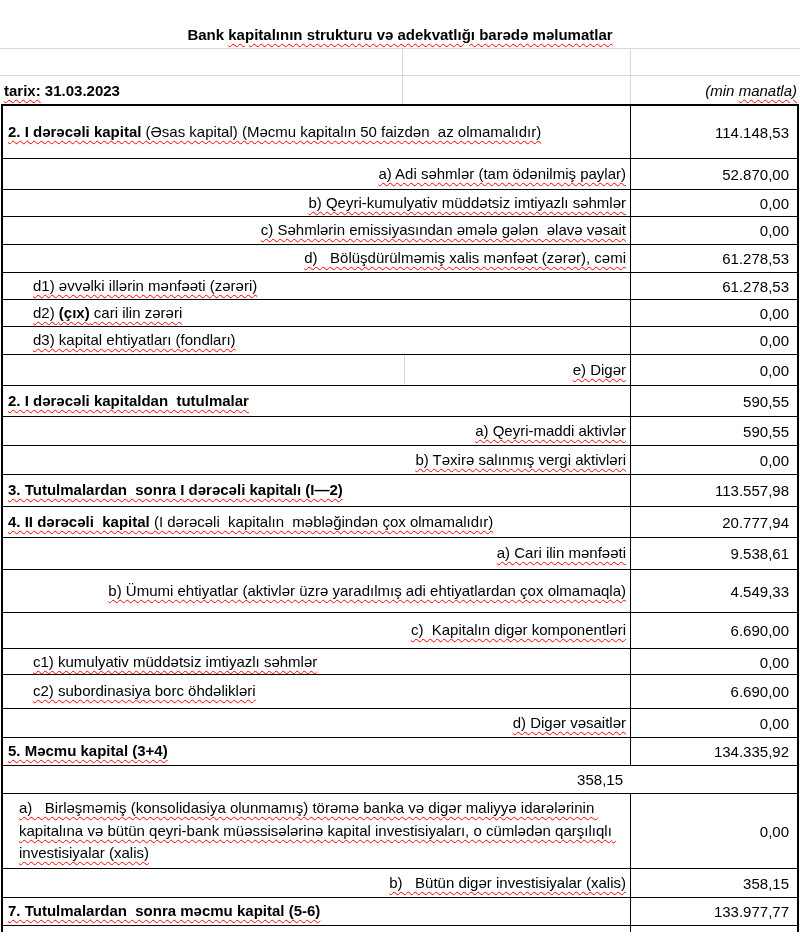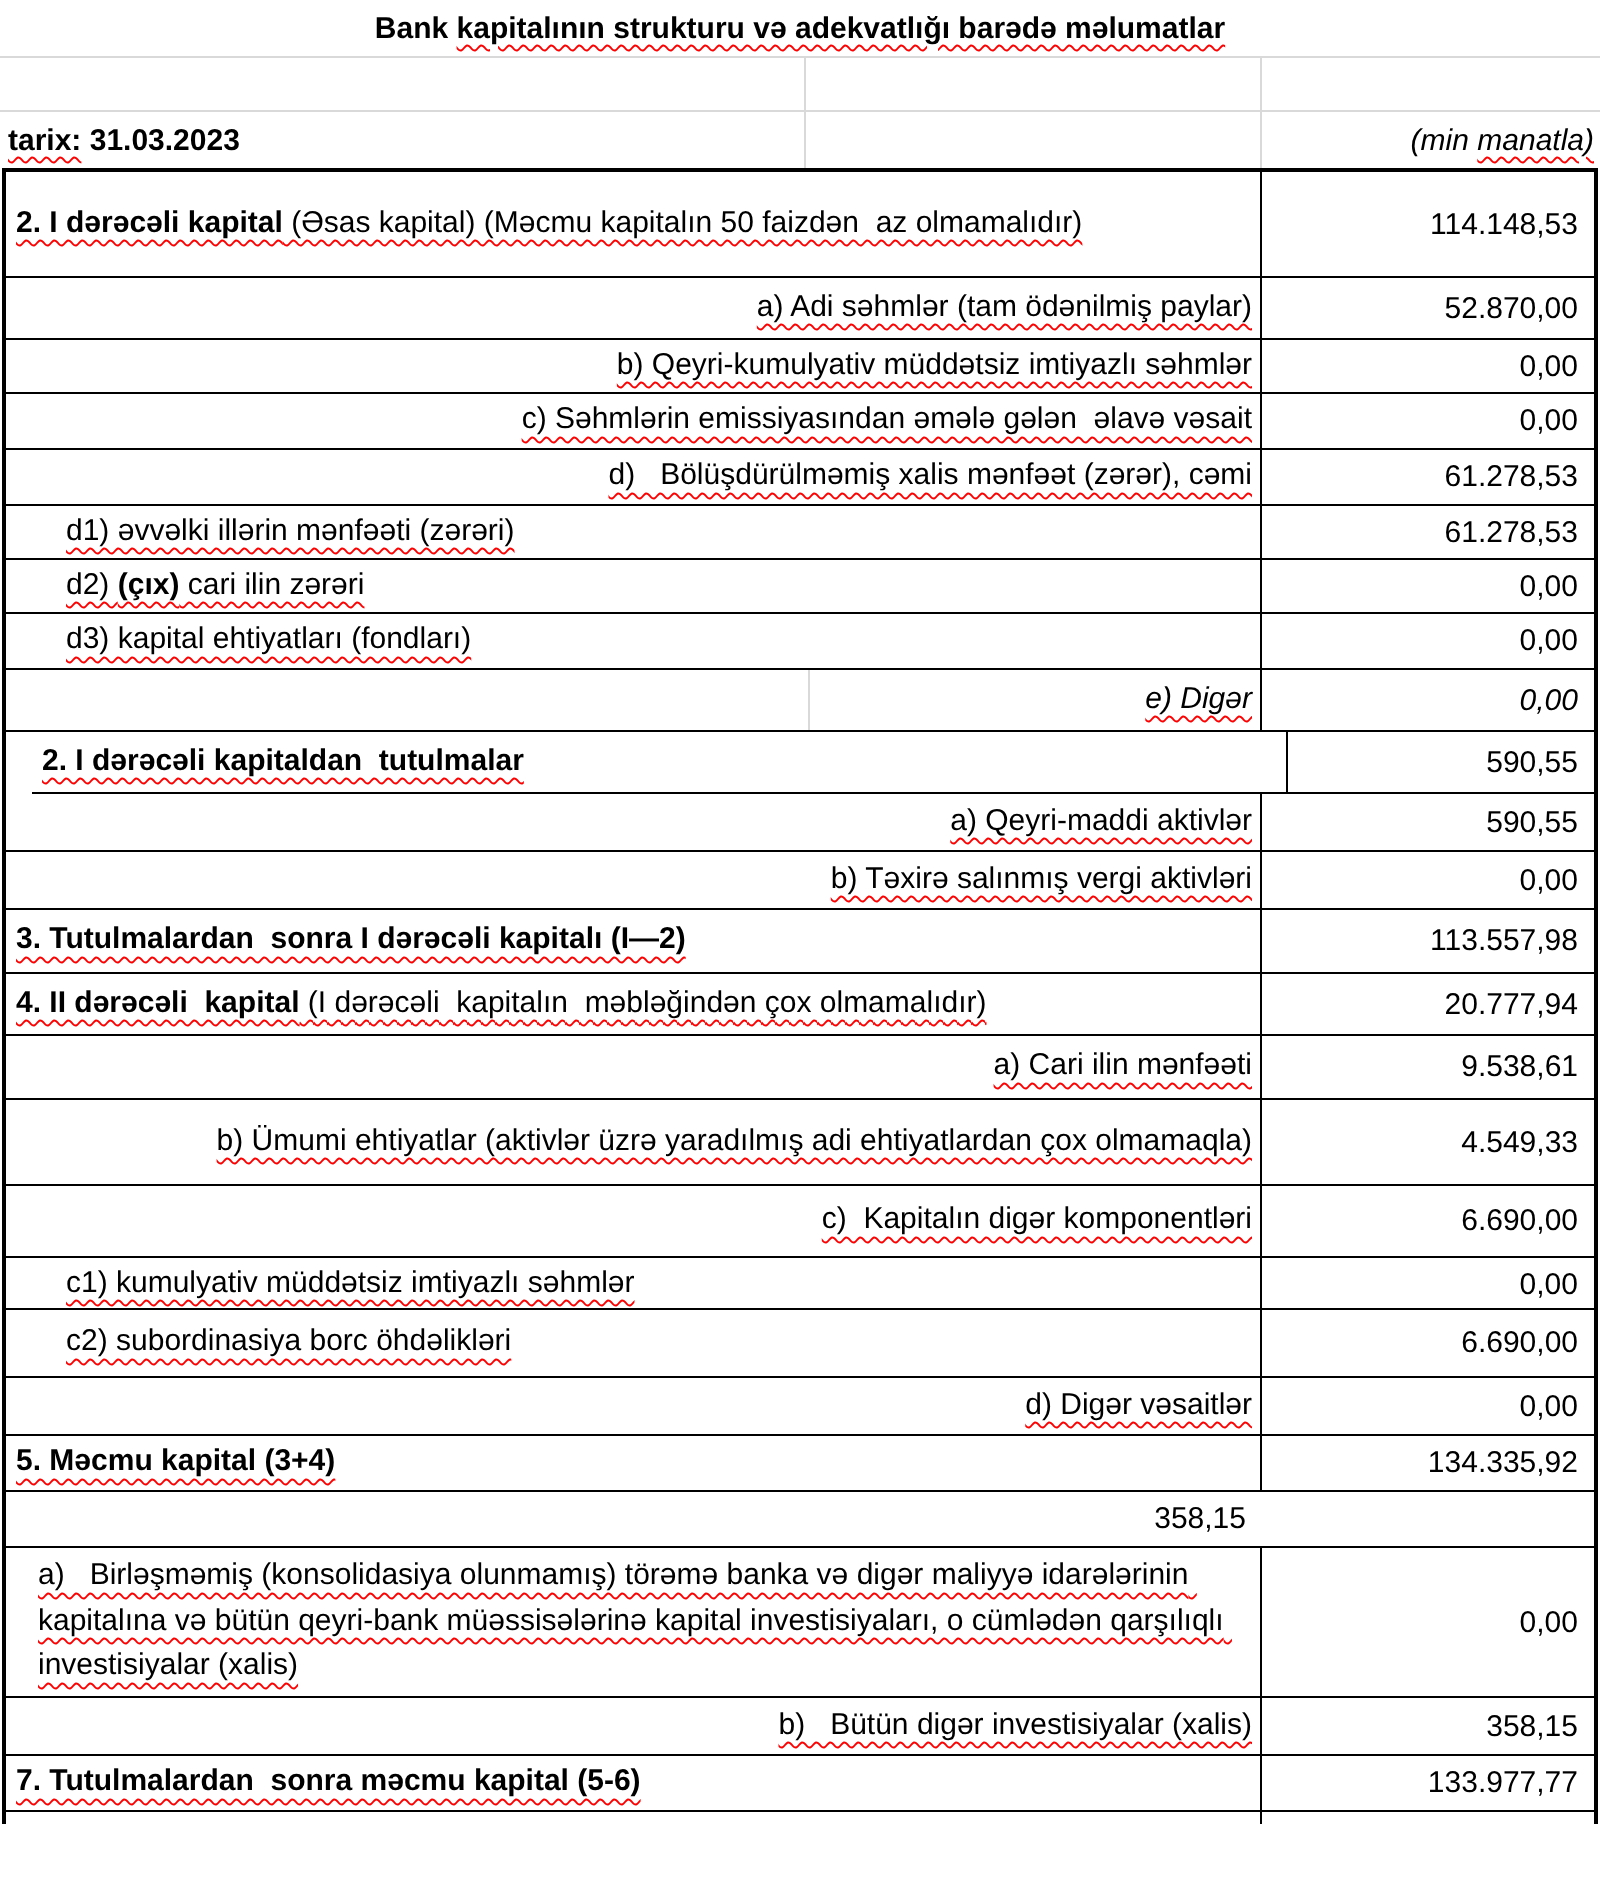--- a/index.html
+++ b/index.html
@@ -20,21 +20,21 @@
     text-decoration-color:var(--spell);
     text-decoration-thickness:1px;
     text-underline-offset:3px;
     white-space:pre-wrap;
   }
   .bold{font-weight:bold;}
   
   .title-row{
     height:29px;border-bottom:1px solid var(--border-light);
     display:flex;align-items:center;justify-content:center;
-    font-size:15px;font-weight:bold;
+    font-size:15px;font-weight:bold;margin-top:20px;
   }
   .head-grid{display:grid;grid-template-columns:403px 228px 1fr;}
   .head-grid .hc1,.head-grid .hc2{border-right:1px solid var(--border-light);}
   .empty-row{height:27px;border-bottom:1px solid var(--border-light);}
   .tarix-row{height:28px;}
   .tarix-row .hc1{display:flex;align-items:center;padding-left:4px;font-size:15px;font-weight:bold;}
   .tarix-row .hc3{display:flex;align-items:center;justify-content:flex-end;padding-right:3px;font-size:15px;font-style:italic;}
   
   .main-table{
     margin:0 1px;border:2px solid var(--border-dark);border-bottom:none;
@@ -124,28 +124,28 @@
           <span class="squiggle"><span>d2) </span><span class="bold">(çıx)</span><span> cari ilin zərəri</span></span>
         </div>
         <div class="tvalue">0,00</div>
       </div>
       <div class="trow indent-2" style="height: 28px;">
         <div class="tlabel">
           <span class="squiggle"><span>d3) kapital ehtiyatları (fondları)</span></span>
         </div>
         <div class="tvalue">0,00</div>
       </div>
-      <div class="trow indent-1" style="height: 31px; font-style: italic;">
+      <div class="trow indent-1" style="height: 31px;">
         <div class="tlabel">
           <span class="squiggle"><span>e) Digər</span></span>
         </div>
         <div class="mid-divider"></div>
         <div class="tvalue">0,00</div>
       </div>
-      <div class="trow indent-0" style="height: 31px; margin-left: 13px;">
+      <div class="trow indent-0" style="height: 31px;">
         <div class="tlabel">
           <span class="squiggle"><span class="bold">2. I dərəcəli kapitaldan  tutulmalar</span></span>
         </div>
         <div class="tvalue">590,55</div>
       </div>
       <div class="trow indent-1" style="height: 29px;">
         <div class="tlabel">
           <span class="squiggle"><span>a) Qeyri-maddi aktivlər</span></span>
         </div>
         <div class="tvalue">590,55</div>

